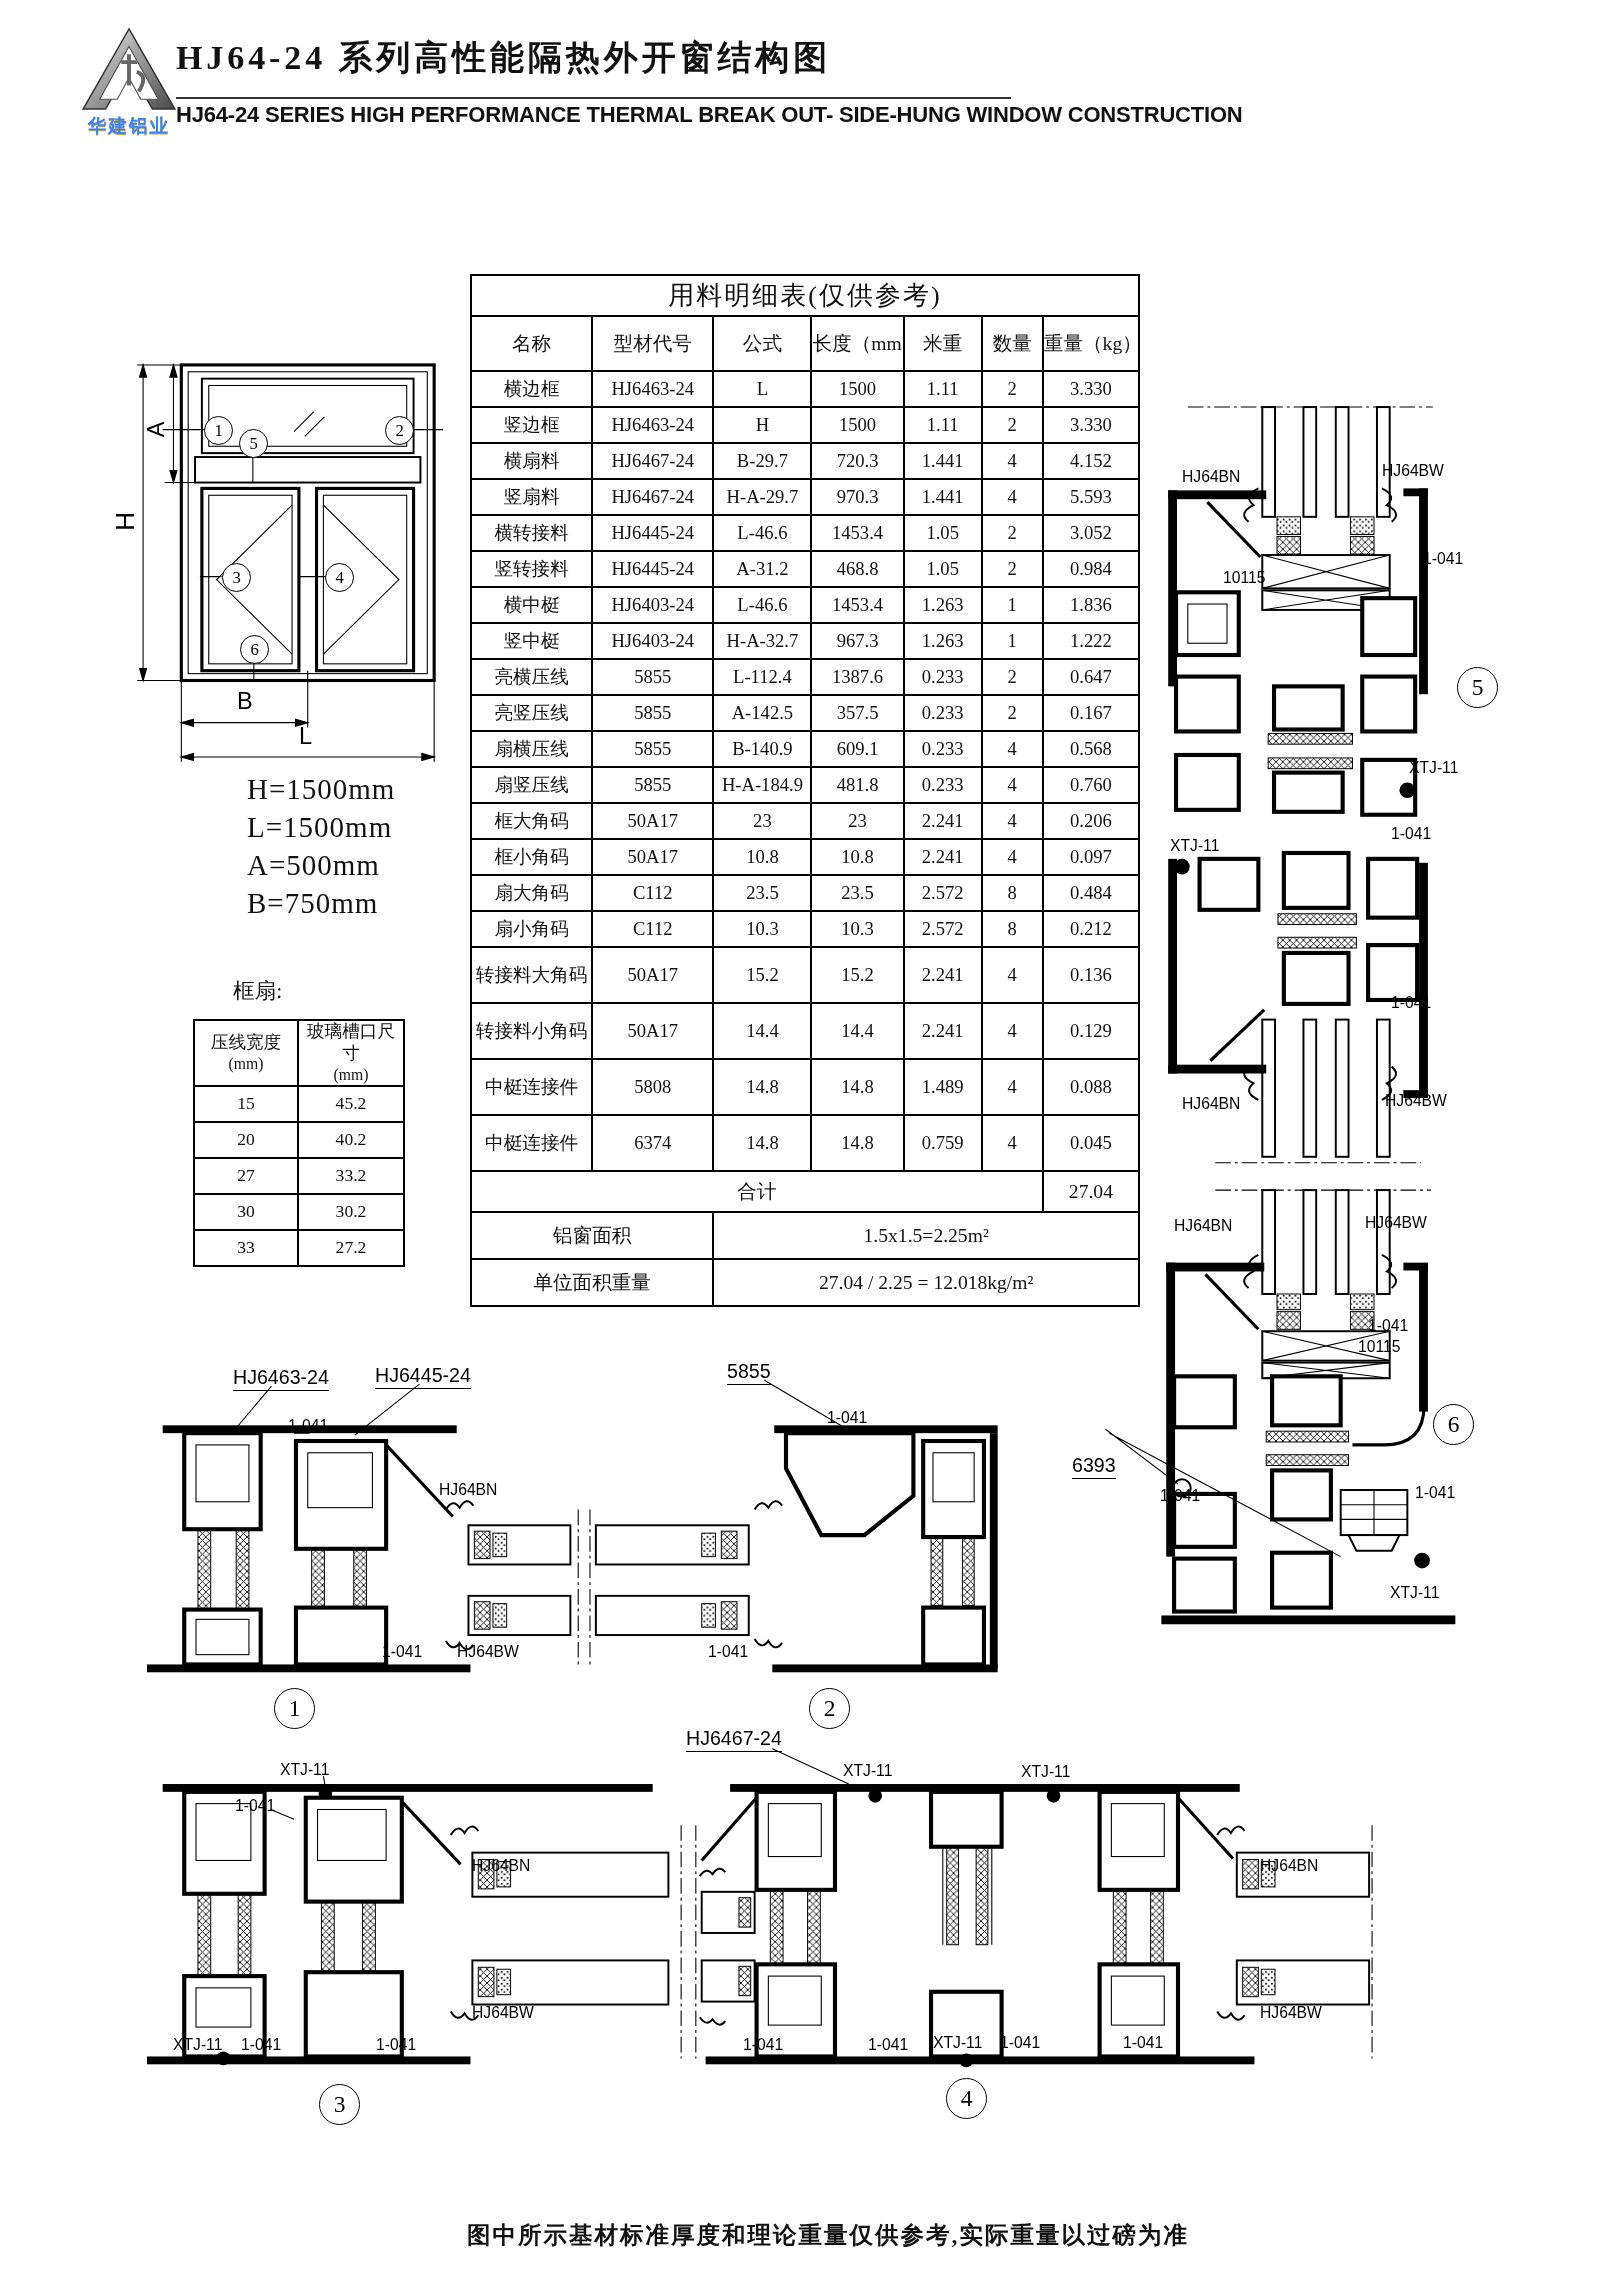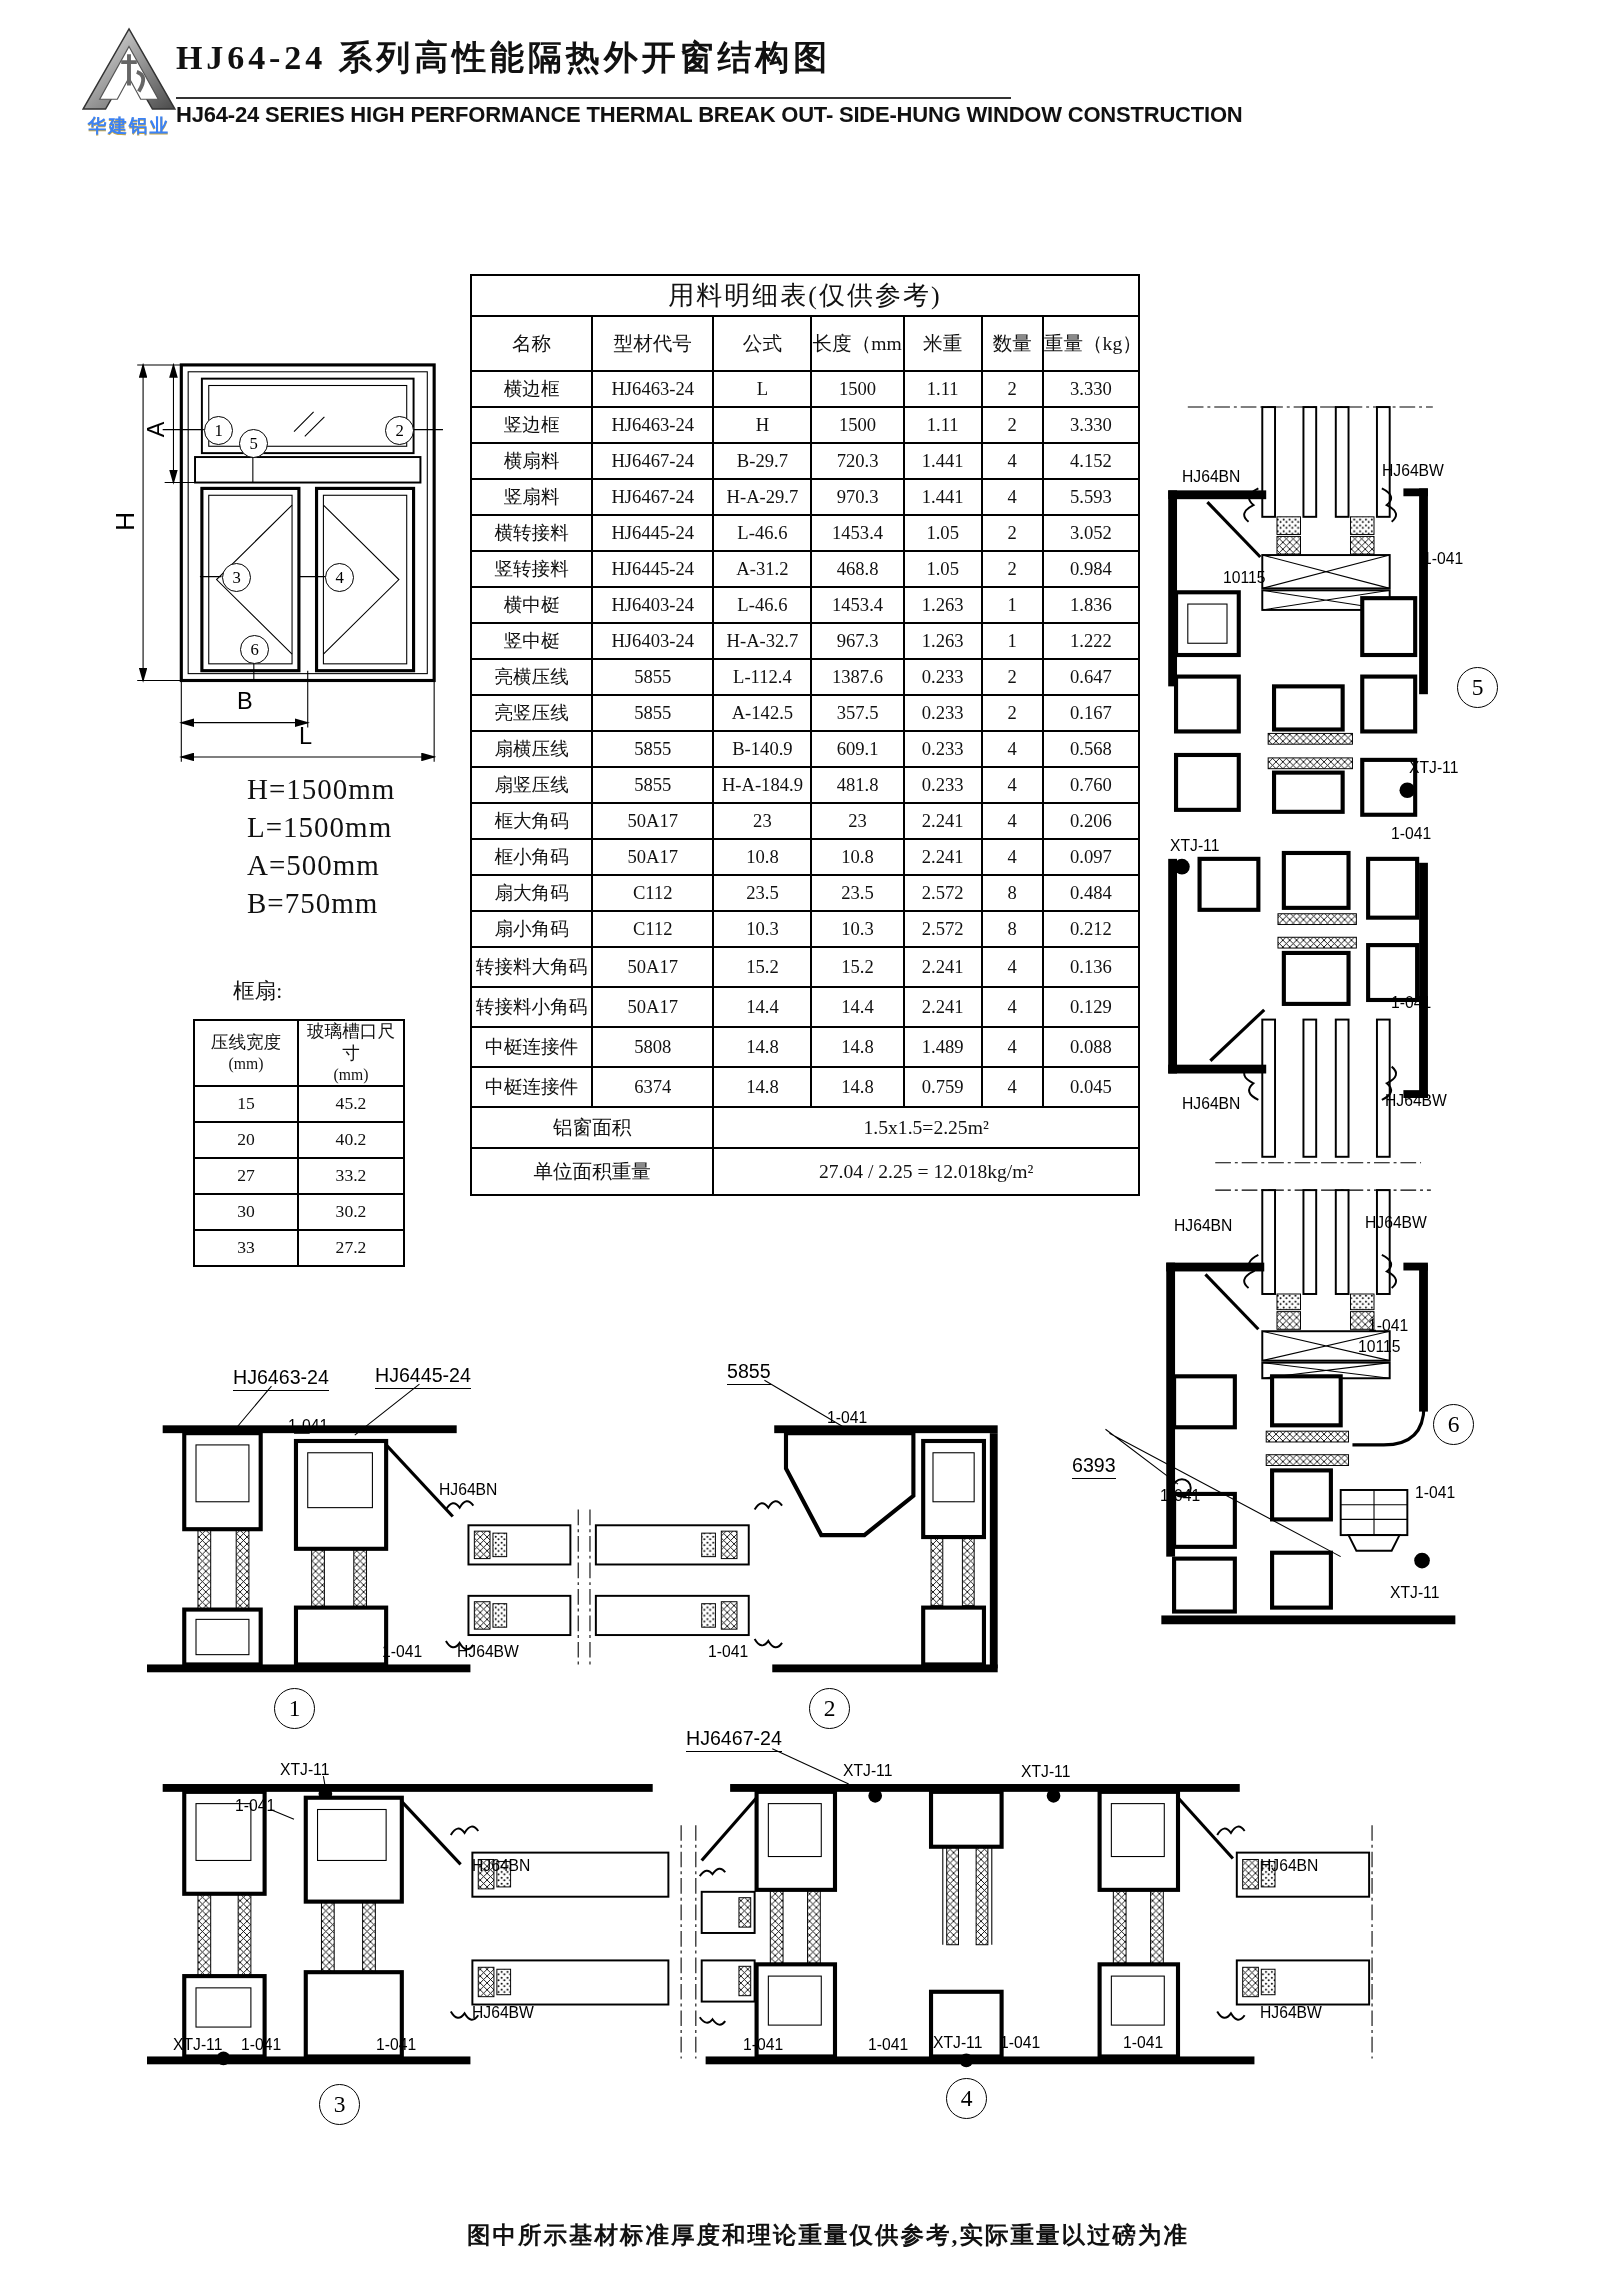--- a/index.html
+++ b/index.html
@@ -21,21 +21,21 @@
             font-family:"Liberation Sans",sans-serif;}
   
   table{border-collapse:collapse;table-layout:fixed;
         font-family:"Liberation Serif","DejaVu Serif",serif;}
   #materials{position:absolute;left:470px;top:274px;width:670px;}
   #materials th,#materials td{border:2px solid #000;text-align:center;vertical-align:middle;
         font-size:18.6px;padding:0;overflow:hidden;white-space:nowrap;}
   #materials .tbl-title{font-size:26px;height:39px;letter-spacing:2px;font-weight:normal;}
   #materials thead .cols th{height:53px;font-weight:normal;font-size:19.6px;}
   #materials tbody tr{height:36px;}
-  #materials tbody tr:nth-child(n+17){height:40px;}
+  #materials tbody tr:nth-child(n+17){height:56px;}
   #materials tfoot td{height:39px;font-size:19.6px;}
   #materials tfoot tr:nth-child(2) td,#materials tfoot tr:nth-child(3) td{height:45px;}
   #framesash{position:absolute;left:193px;top:1019px;width:210px;}
   #framesash th,#framesash td{border:2px solid #000;text-align:center;vertical-align:middle;
         font-size:17.6px;padding:0;}
   #framesash th{height:61px;font-weight:normal;line-height:1.25;}
   #framesash td{height:34px;}
   #framesash .sub{font-size:15.7px;}
   
   #dims{position:absolute;left:247px;top:770px;font-family:"Liberation Serif","DejaVu Serif",serif;
@@ -547,20 +547,24 @@
           <td>中梃连接件</td>
           <td>6374</td>
           <td>14.8</td>
           <td>14.8</td>
           <td>0.759</td>
           <td>4</td>
           <td>0.045</td>
         </tr>
       </tbody>
     <tfoot>
+      <tr>
+        <td colspan="6">合计</td>
+        <td>27.04</td>
+      </tr>
       <tr>
         <td colspan="2">铝窗面积</td>
         <td colspan="5">1.5x1.5=2.25m²</td>
       </tr>
       <tr>
         <td colspan="2">单位面积重量</td>
         <td colspan="5">27.04 / 2.25 = 12.018kg/m²</td>
       </tr>
     </tfoot>
   </table>

